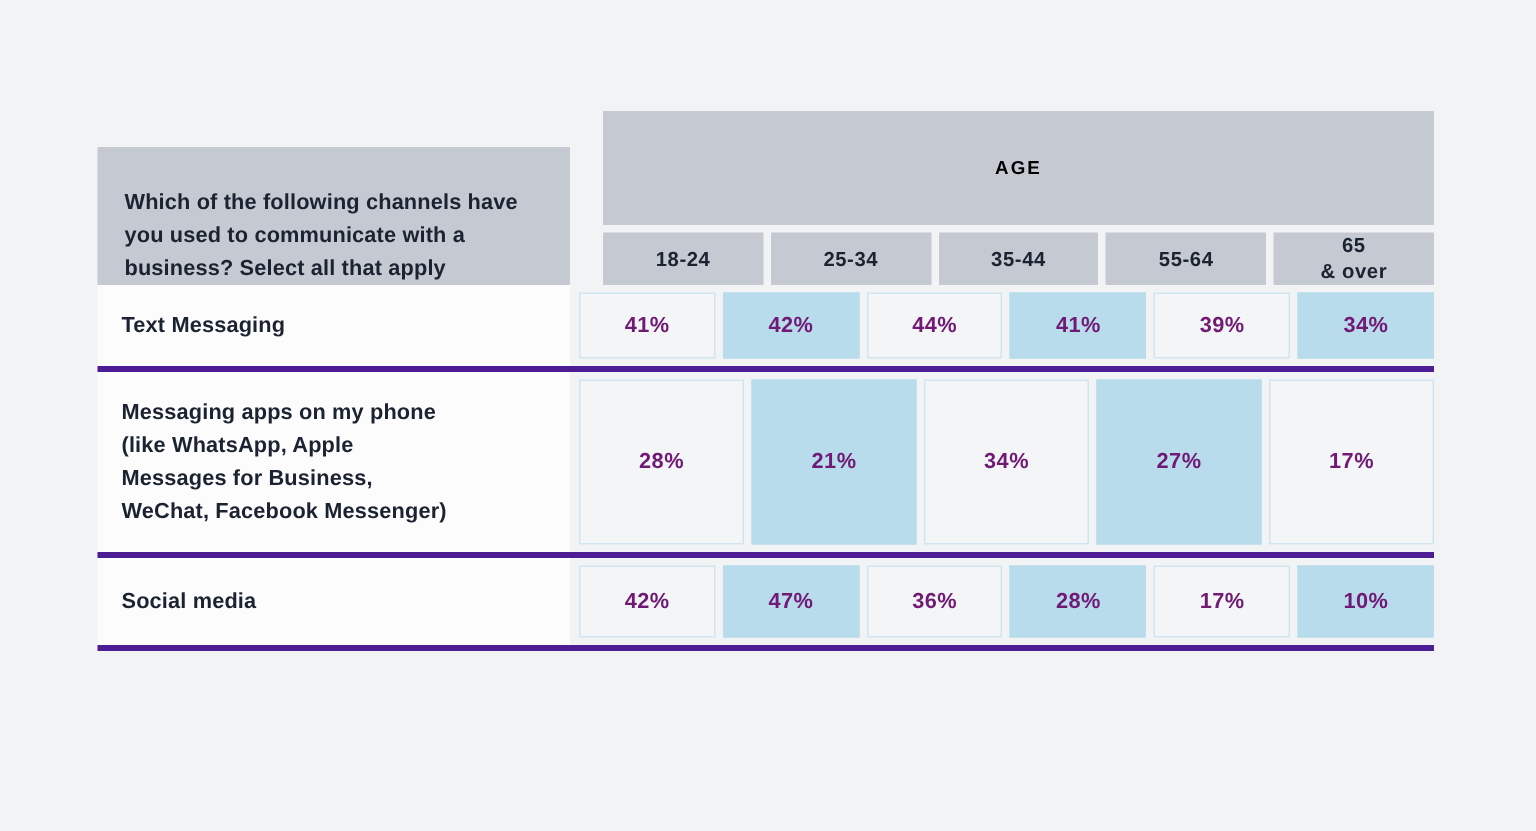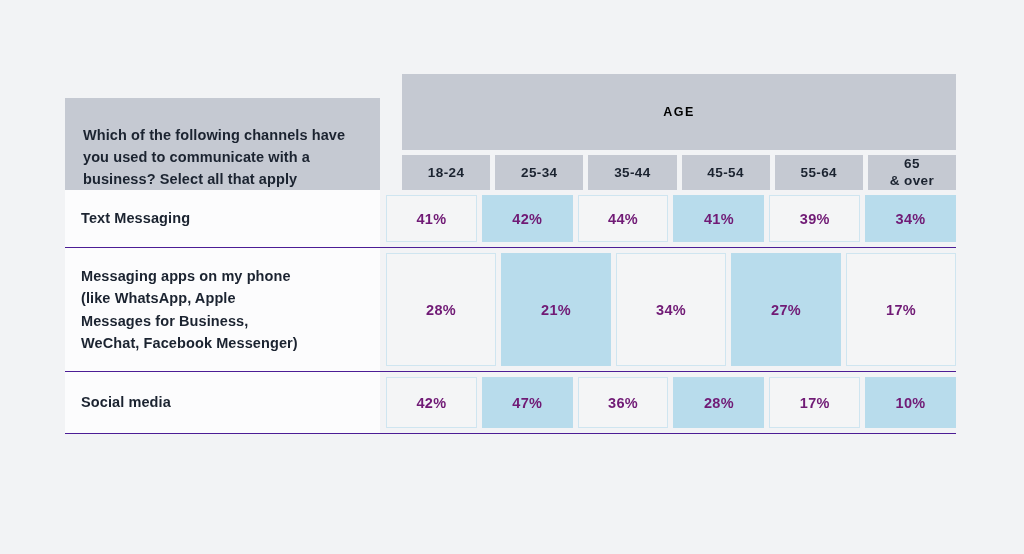--- a/index.html
+++ b/index.html
@@ -82,21 +82,21 @@
     line-height: 1.3;
     white-space: pre-line;
   }
 
   
   .rows { display: flex; flex-direction: column; }
 
   .data-row {
     display: flex;
     align-items: stretch;
-    border-bottom: 1px solid #4c1d95;
+    border-bottom: 4px solid #4c1d95;
   }
   .data-row.first { border-top: none; }
 
   .row-label {
     width: 315px;
     flex: 0 0 315px;
     background: #fcfcfd;
     display: flex;
     align-items: center;
     padding: 0 20px 0 16px;
@@ -141,21 +141,20 @@
 
   <div class="top-band">
     <div class="question-cell">Which of the following channels have you used to communicate with a business? Select all that apply</div>
 
     <div class="age-stack">
       <div class="age-title">AGE</div>
       <div class="age-buckets">
         <div class="bucket">18-24</div>
         <div class="bucket">25-34</div>
         <div class="bucket">35-44</div>
-        <div class="bucket">45-54</div>
         <div class="bucket">55-64</div>
         <div class="bucket">65
 &amp; over</div>
       </div>
     </div>
   </div>
 
   <div class="rows">
 
     <div class="data-row first r1">

